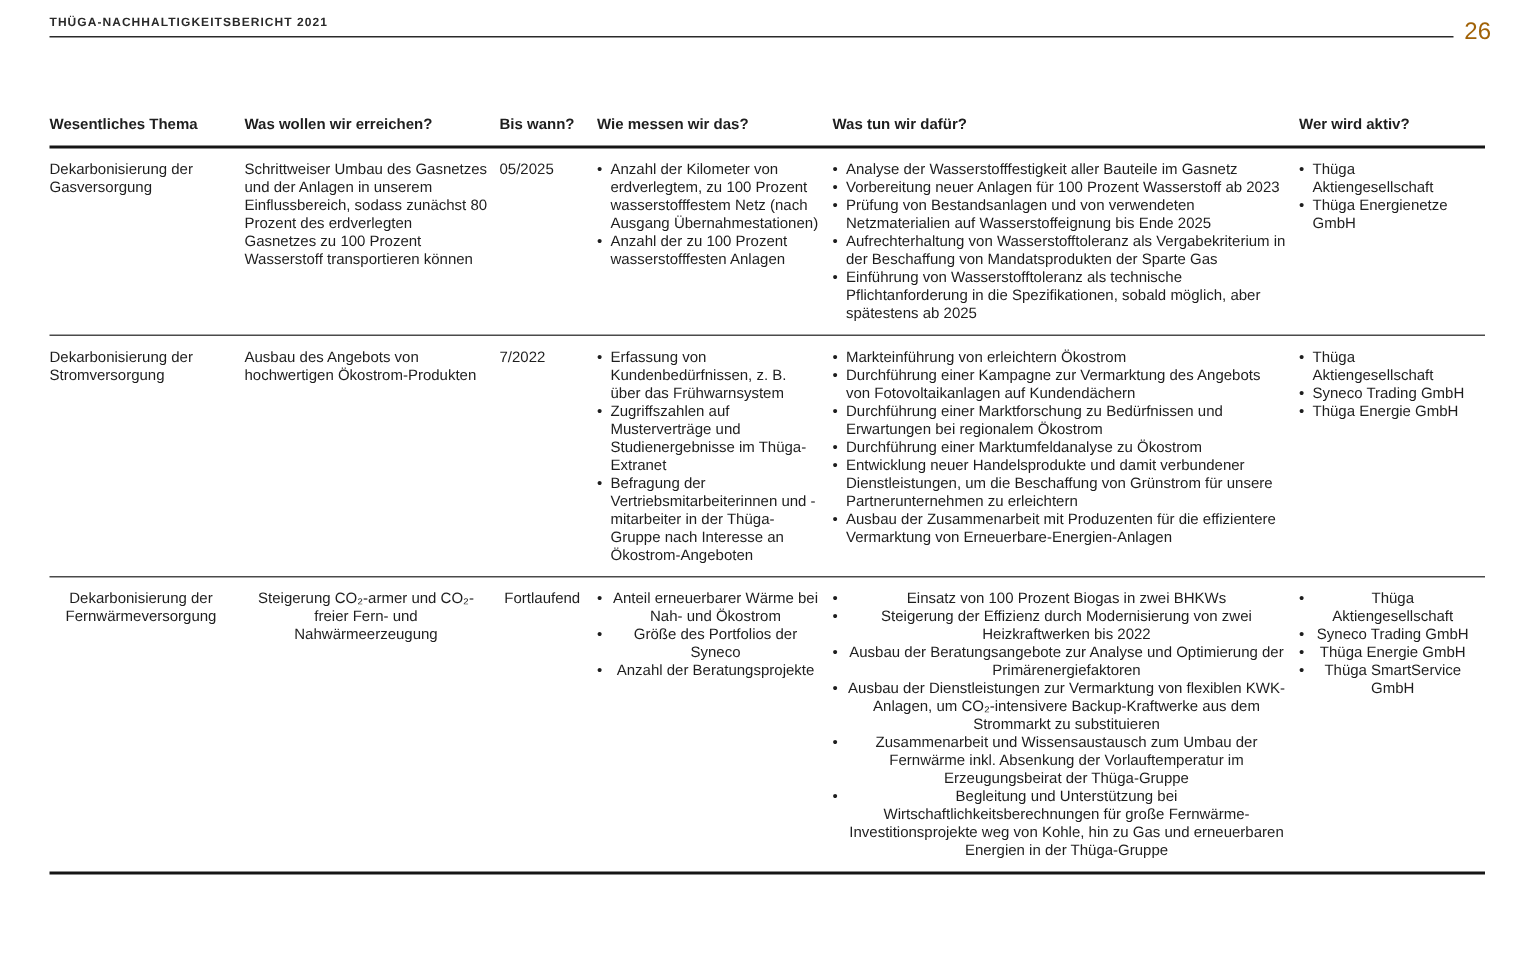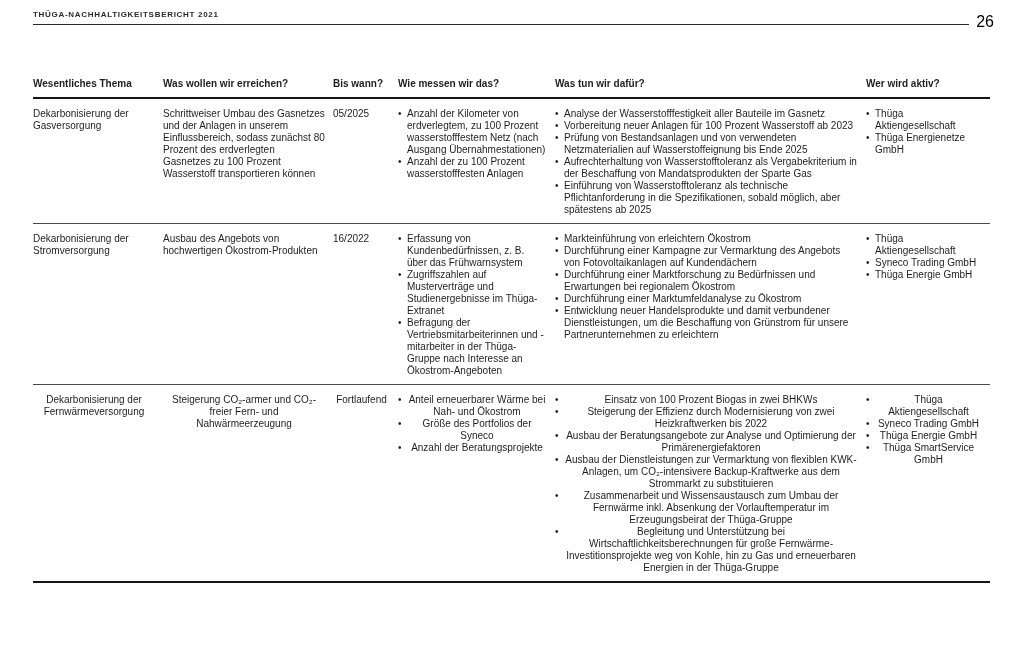--- a/index.html
+++ b/index.html
@@ -24,21 +24,21 @@
   }
   .report-title {
     font-size: 8px; font-weight: bold;
     letter-spacing: 0.7px;
     color: #2a2a2a;
     text-transform: uppercase;
   }
   .page-number {
     flex: 0 0 auto;
     font-size: 16px;
-    color: #000000;
+    color: #a16207;
     padding-left: 7px;
     line-height: 14px;
     transform: translateY(4px);
   }
 
   
   .table {
     position: absolute; top: 78px; left: 33px;
     width: 957px;
     font-size: 10px; line-height: 12px;
@@ -124,36 +124,37 @@
   </div>
 
   <div class="grid-row trow">
     <div class="cell">
       <span>Dekarbonisierung der Stromversorgung</span>
     </div>
     <div class="cell">
       <span>Ausbau des Angebots von hochwertigen Ökostrom-Produkten</span>
     </div>
     <div class="cell">
-      <span>16/2022</span>
+      <span>7/2022</span>
     </div>
     <div class="cell">
       <ul class="bullets">
               <li>Erfassung von Kundenbedürfnissen, z. B. über das Frühwarnsystem</li>
               <li>Zugriffszahlen auf Musterverträge und Studienergebnisse im Thüga-Extranet</li>
               <li>Befragung der Vertriebsmitarbeiterinnen und -mitarbeiter in der Thüga-Gruppe nach Interesse an Ökostrom-Angeboten</li>
             </ul>
     </div>
     <div class="cell">
       <ul class="bullets">
               <li>Markteinführung von erleichtern Ökostrom</li>
               <li>Durchführung einer Kampagne zur Vermarktung des Angebots von Fotovoltaikanlagen auf Kundendächern</li>
               <li>Durchführung einer Marktforschung zu Bedürfnissen und Erwartungen bei regionalem Ökostrom</li>
               <li>Durchführung einer Marktumfeldanalyse zu Ökostrom</li>
               <li>Entwicklung neuer Handelsprodukte und damit verbundener Dienstleistungen, um die Beschaffung von Grünstrom für unsere Partnerunternehmen zu erleichtern</li>
+              <li>Ausbau der Zusammenarbeit mit Produzenten für die effizientere Vermarktung von Erneuerbare-Energien-Anlagen</li>
             </ul>
     </div>
     <div class="cell">
       <ul class="bullets">
               <li>Thüga Aktiengesellschaft</li>
               <li>Syneco Trading GmbH</li>
               <li>Thüga Energie GmbH</li>
             </ul>
     </div>
   </div>

